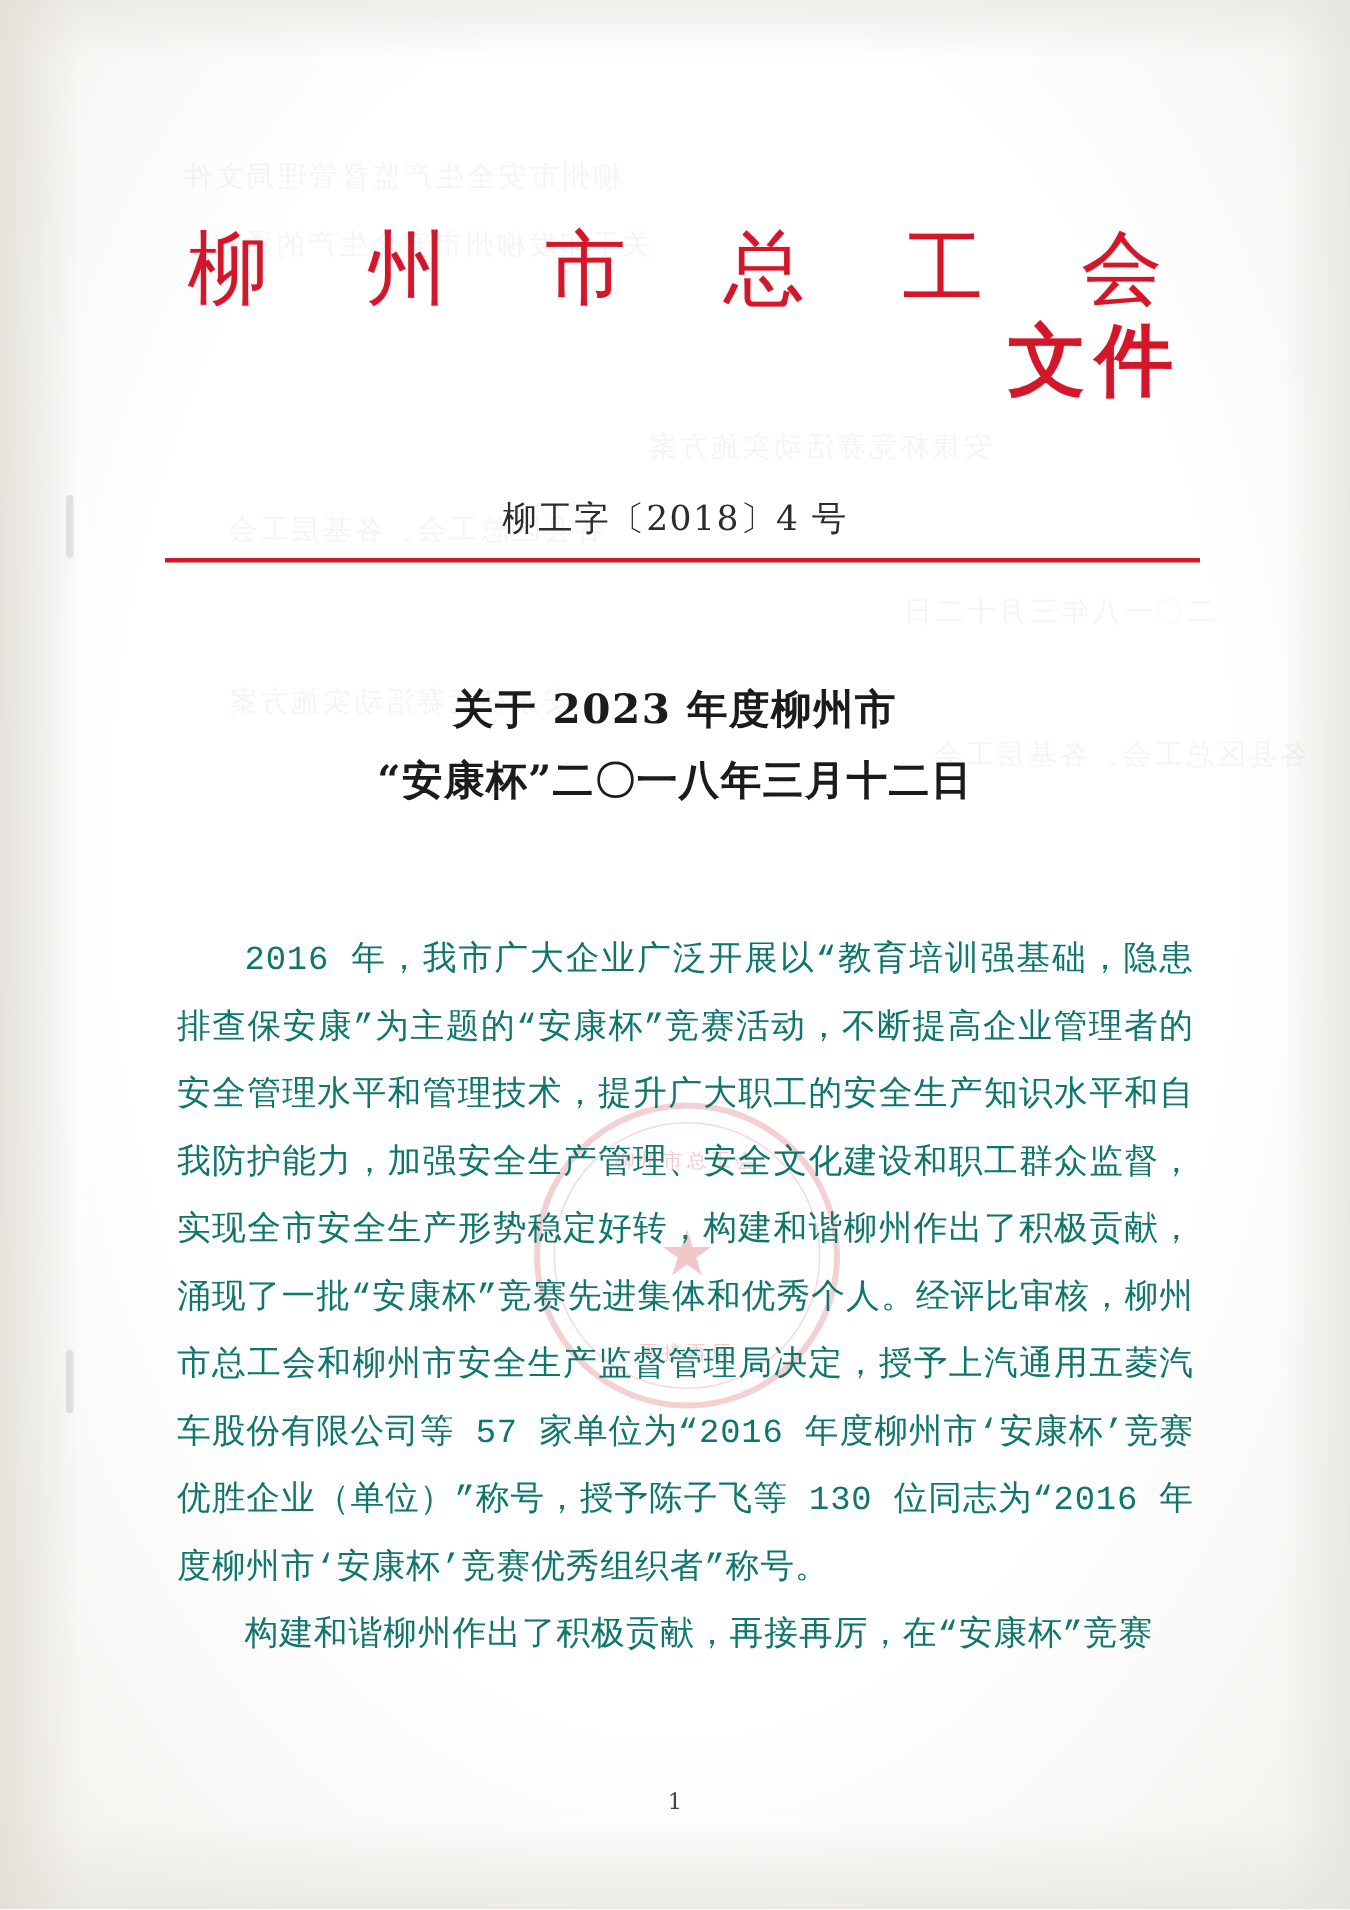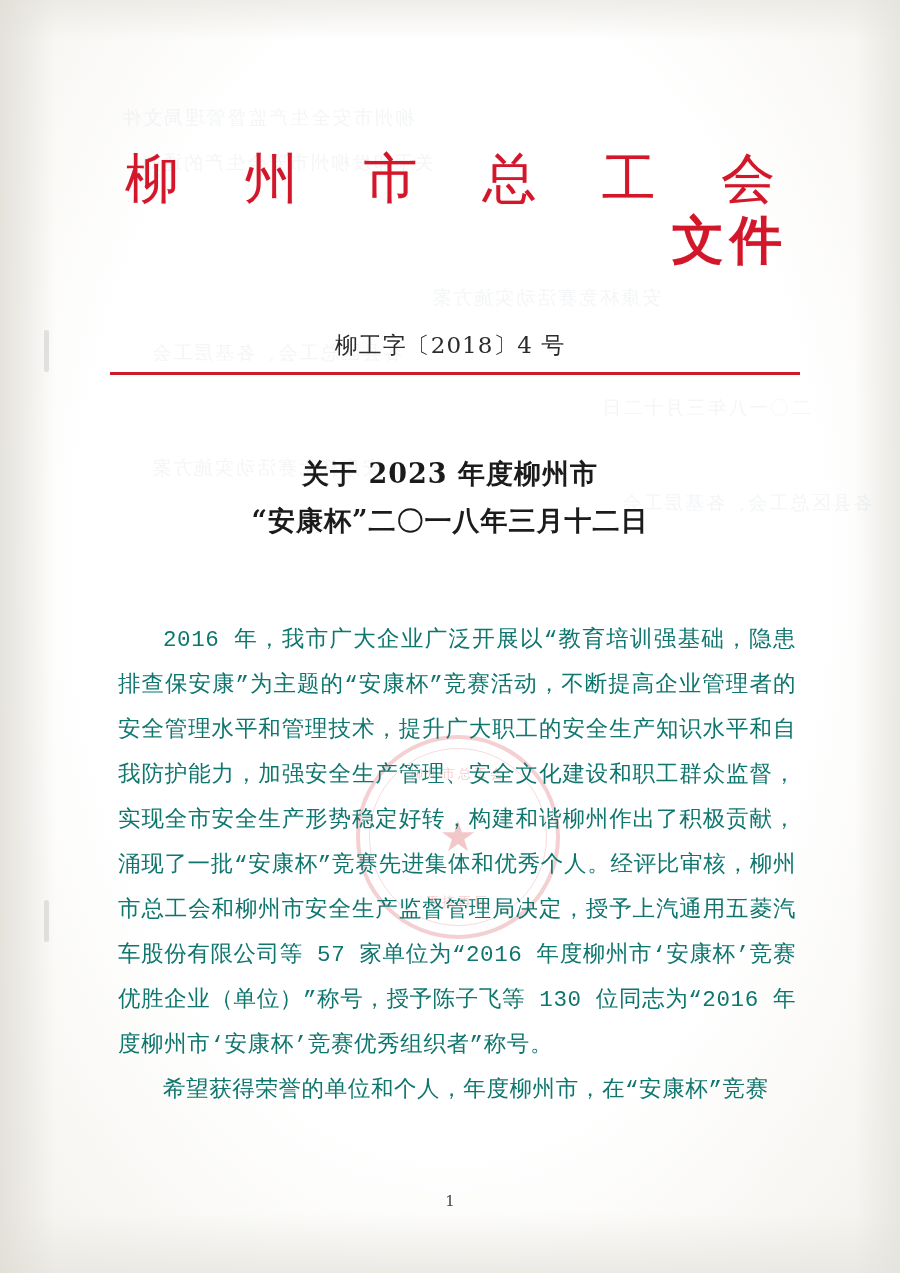--- a/index.html
+++ b/index.html
@@ -236,19 +236,19 @@
 
     <div class="seal">
       <div class="seal-inner"></div>
       <div class="seal-text-top">柳州市总工会</div>
       <div class="seal-star">★</div>
       <div class="seal-text-bottom">再接再厉</div>
     </div>
 
     <div class="body-text">
       <p>2016 年，我市广大企业广泛开展以“教育培训强基础，隐患排查保安康”为主题的“安康杯”竞赛活动，不断提高企业管理者的安全管理水平和管理技术，提升广大职工的安全生产知识水平和自我防护能力，加强安全生产管理、安全文化建设和职工群众监督，实现全市安全生产形势稳定好转，构建和谐柳州作出了积极贡献，涌现了一批“安康杯”竞赛先进集体和优秀个人。经评比审核，柳州市总工会和柳州市安全生产监督管理局决定，授予上汽通用五菱汽车股份有限公司等 57 家单位为“2016 年度柳州市‘安康杯’竞赛优胜企业（单位）”称号，授予陈子飞等 130 位同志为“2016 年度柳州市‘安康杯’竞赛优秀组织者”称号。</p>
-      <p>希望获得荣誉的单位和个人，年度柳州市，在“安康杯”竞赛</p>
+      <p>构建和谐柳州作出了积极贡献，再接再厉，在“安康杯”竞赛</p>
     </div>
 
     <div class="page-number">1</div>
 
   </div>
 </div>
 
 </body></html>

